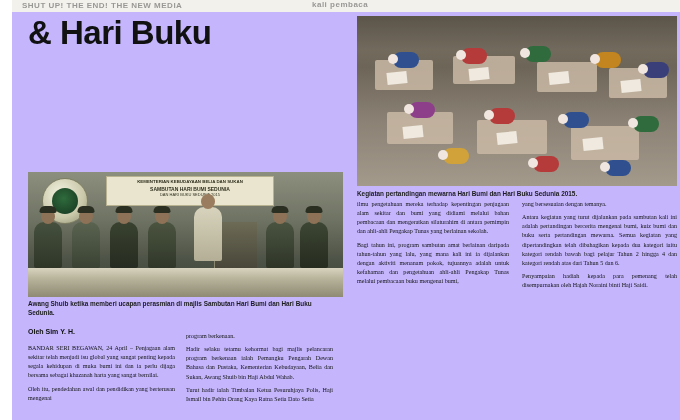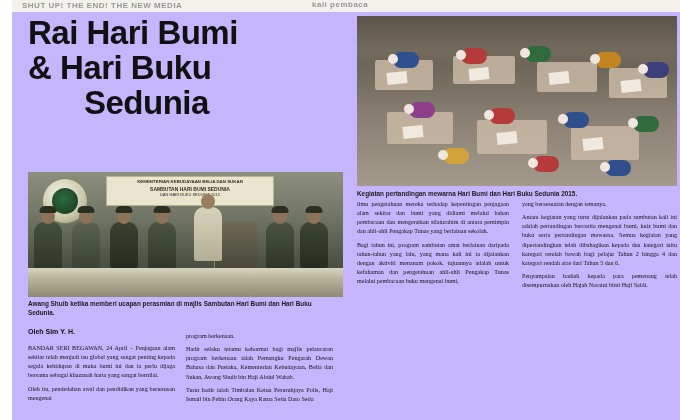--- a/index.html
+++ b/index.html
@@ -257,23 +257,21 @@
 <body>
 
 <div class="page">
 
   <div class="top-strip">
     <span class="frag strip-left">SHUT UP! THE END! THE NEW MEDIA</span>
     <span class="frag strip-mid">kali pembaca</span>
   </div>
 
   <div class="headline">
-    <span class="l1">Rai Hari Bumi</span>
     <span class="l2">&amp; Hari Buku</span>
-    <span class="l3">Sedunia</span>
   </div>
 
   <div class="photo-left">
     <div class="backdrop"></div>
     <div class="banner">
       <div class="b1">KEMENTERIAN KEBUDAYAAN BELIA DAN SUKAN</div>
       <div class="b2">SAMBUTAN HARI BUMI SEDUNIA</div>
       <div class="b3">DAN HARI BUKU SEDUNIA 2015</div>
     </div>
     <div class="emblem">

